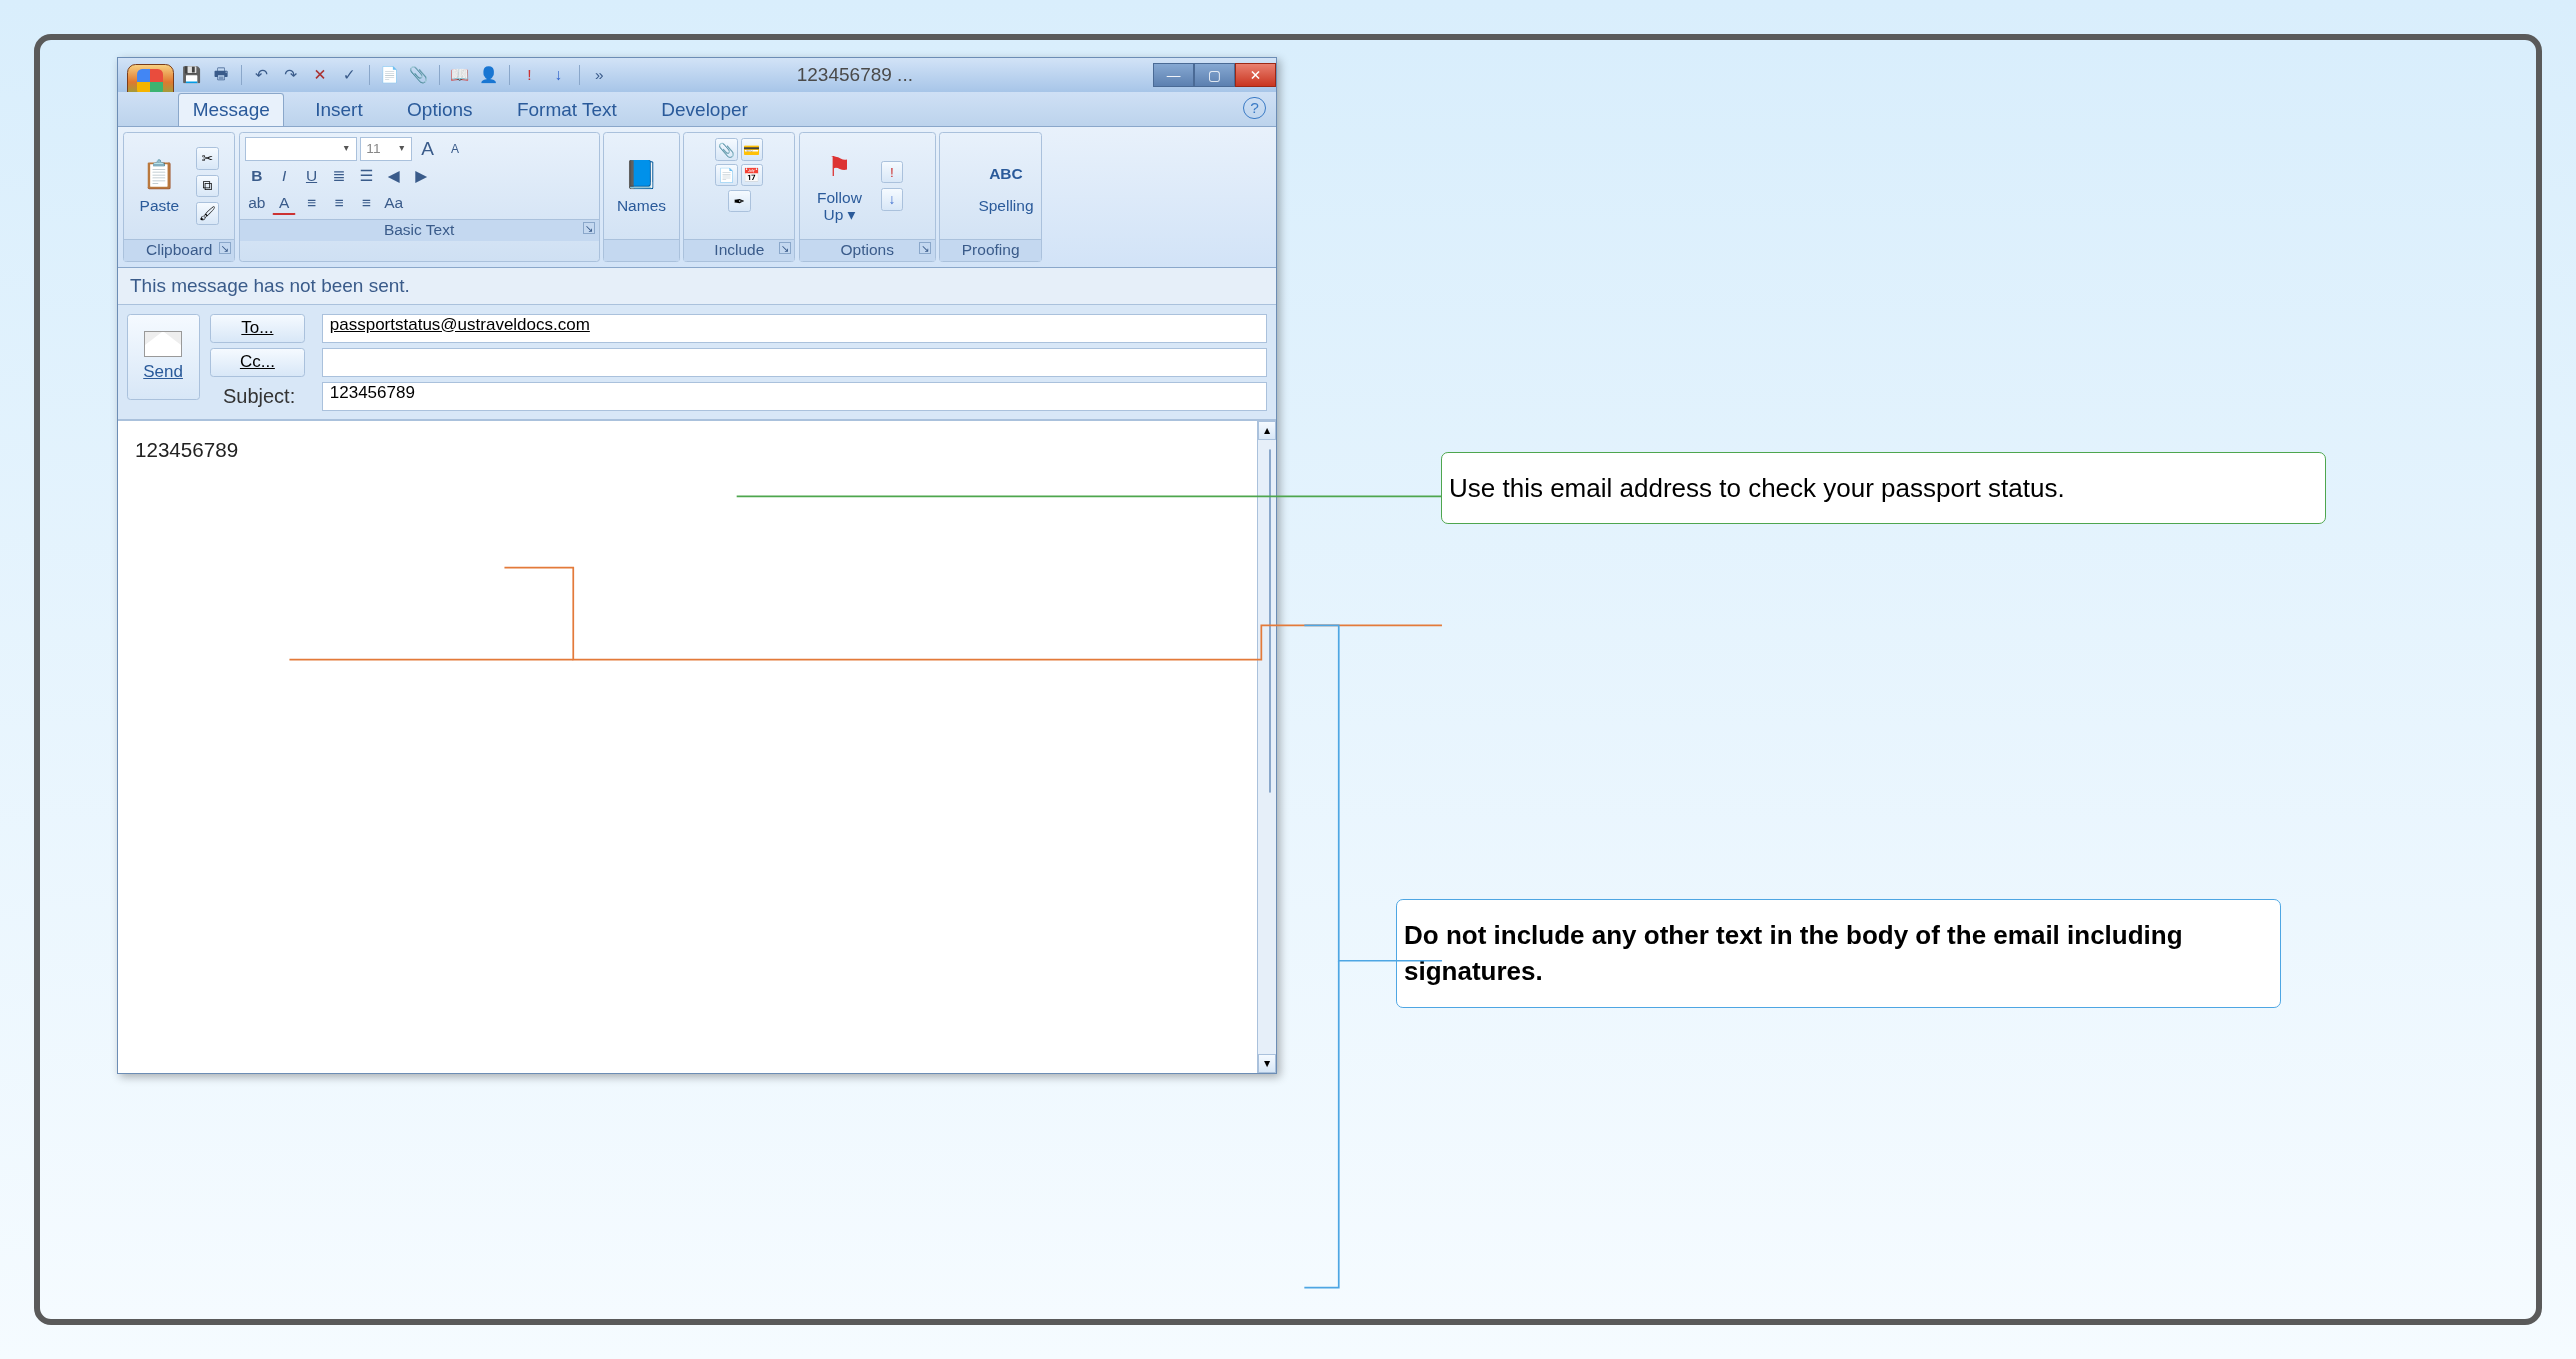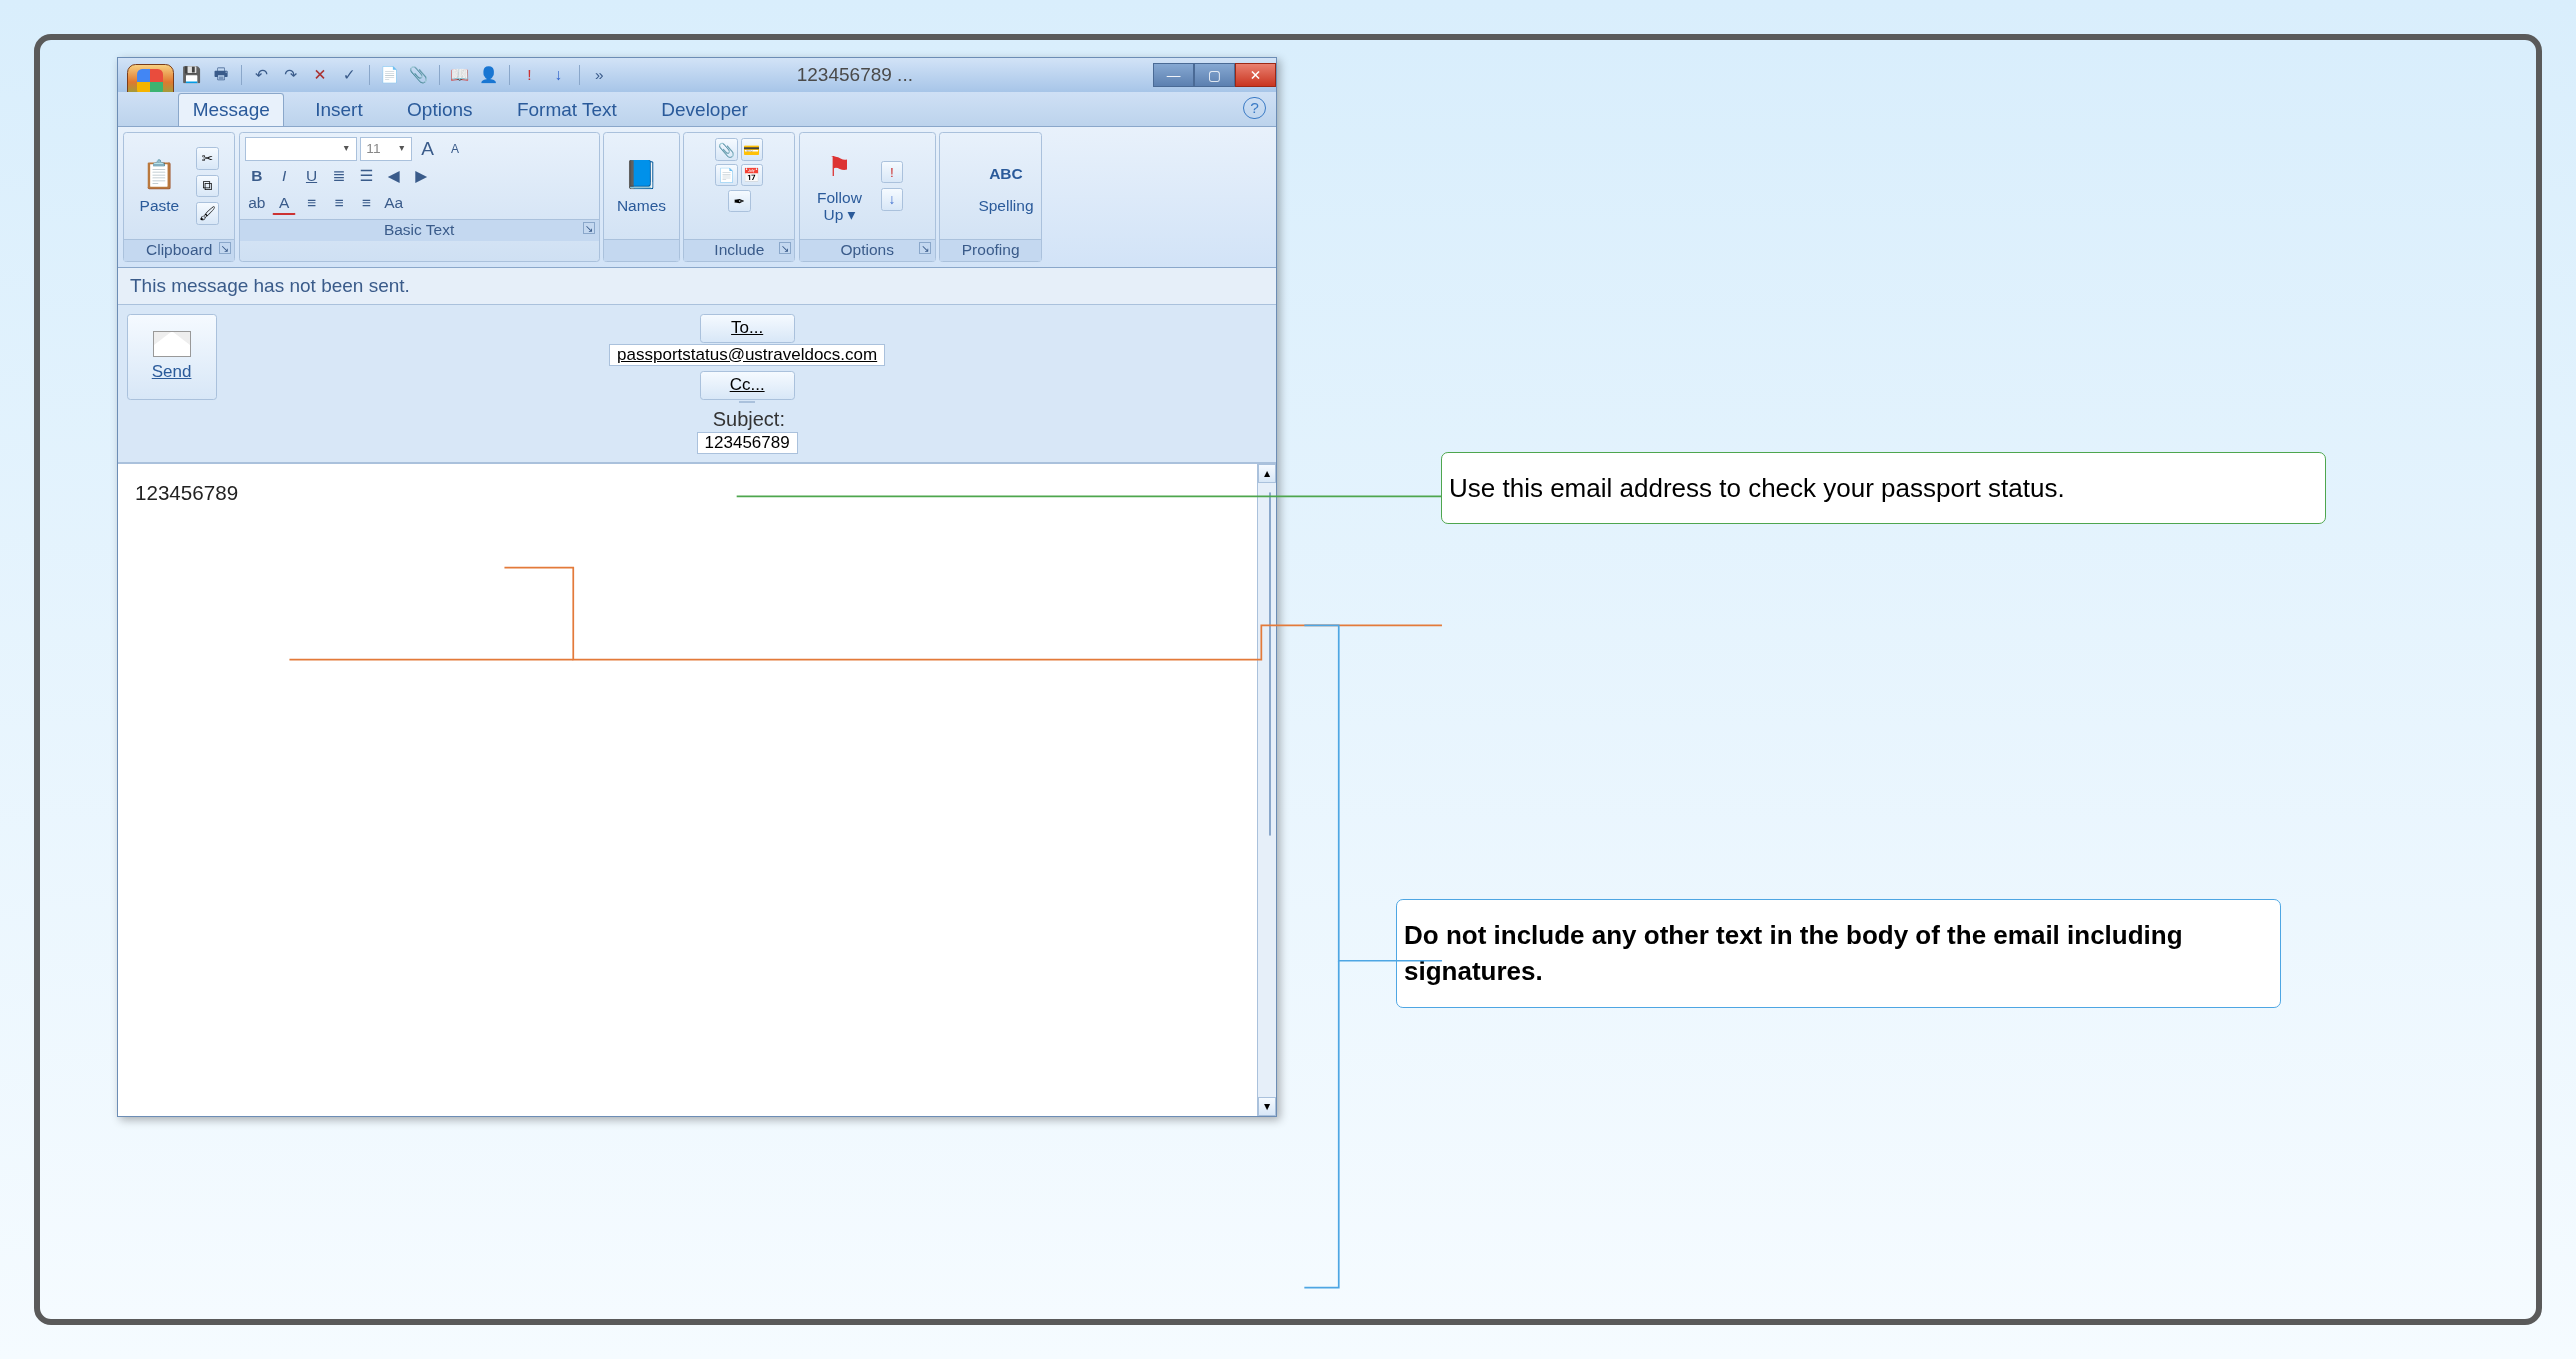--- a/index.html
+++ b/index.html
@@ -263,21 +263,21 @@
     border-bottom: 0.9px solid #aac1dc;
   }
   .msg-header {
     display: flex;
     background: #d8e7f7;
     padding: 8.6px;
     gap: 10.3px;
     border-bottom: 0.9px solid #aac1dc;
   }
   .send-btn {
-    width: 90px;
+    width: 73px;
     height: 86px;
     border: 0.9px solid #aac1dc;
     border-radius: 3.4px;
     background: linear-gradient(to bottom,#f5faff,#d8e7f7);
     display: flex;
     flex-direction: column;
     align-items: center;
     justify-content: center;
     gap: 5.2px;
     cursor: pointer;
@@ -298,23 +298,22 @@
     border-right: 17px solid #eee;
   }
   .fields {
     flex: 1;
     display: flex;
     flex-direction: column;
     gap: 5.2px;
   }
   .field-row {
     display: flex;
-    gap: 1px;
-    align-items: center;
-    flex-direction: column;
+    gap: 17px;
+    align-items: center;
   }
   .field-label-btn {
     width: 95px;
     height: 29px;
     border: 0.9px solid #aac1dc;
     border-radius: 3.4px;
     background: linear-gradient(to bottom,#f5faff,#d8e7f7);
     display:flex; align-items:center; justify-content:center;
     font-size: 17px;
     cursor: pointer;

